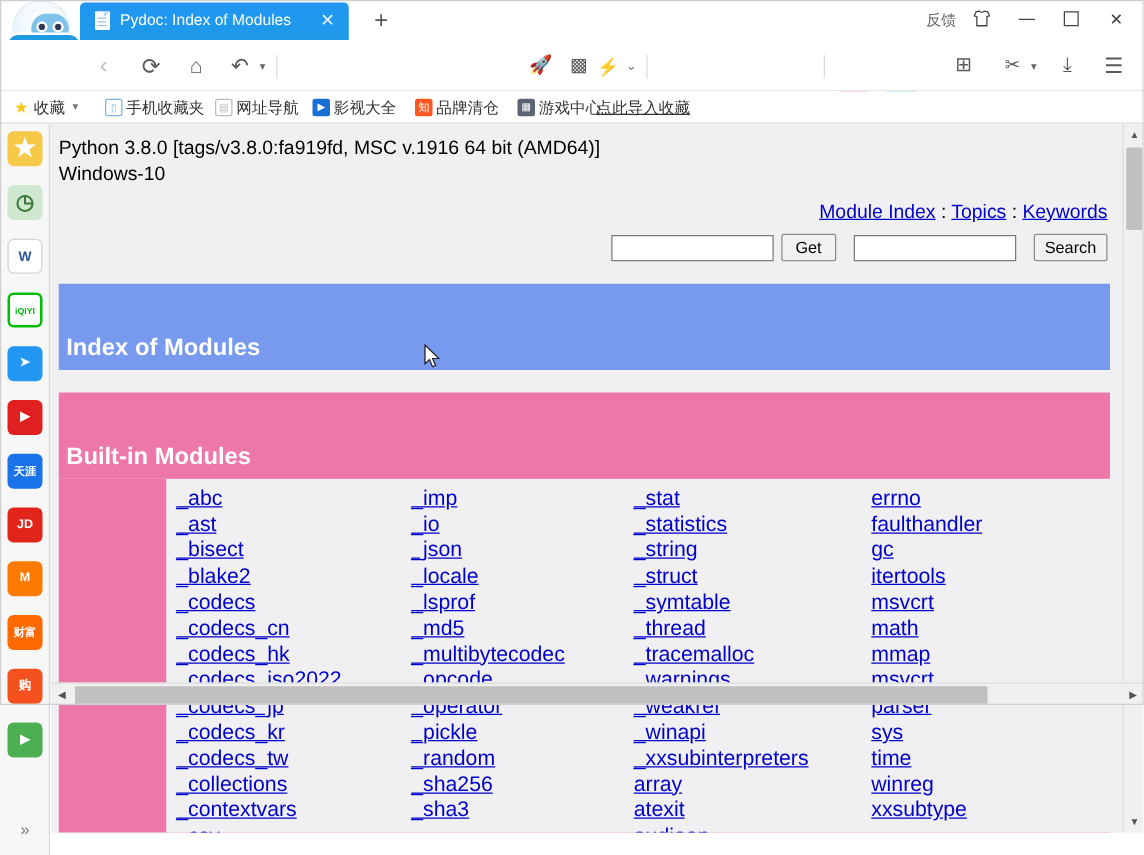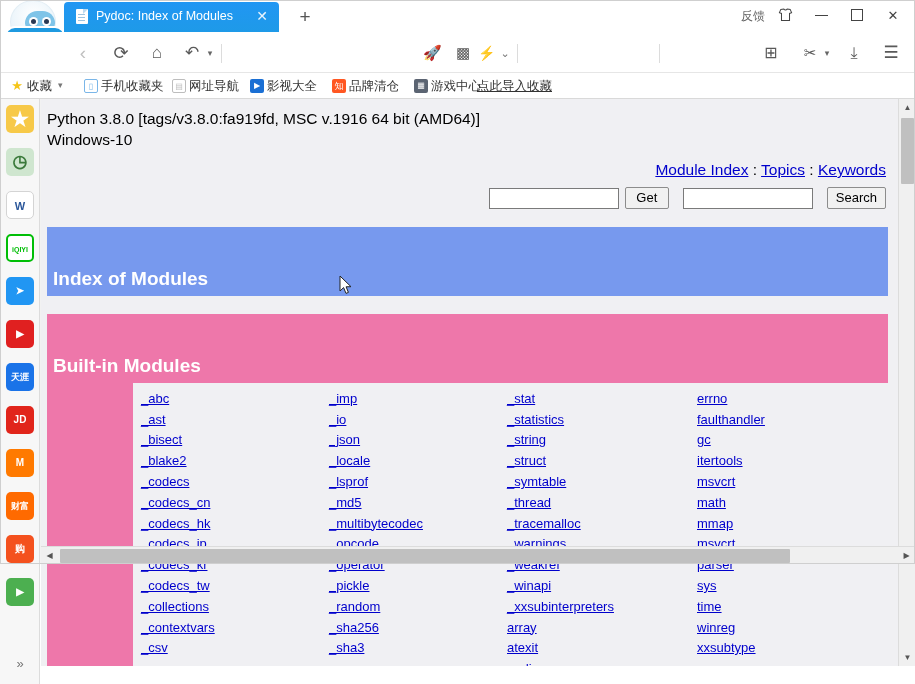--- a/index.html
+++ b/index.html
@@ -244,21 +244,21 @@
   }
   .section-body {
     margin: 0 10px 0 6px; background: #ee77aa; padding-left: 86px;
   }
   .modgrid {
     background: #f0f0f3; padding: 6px 0 6px 8px;
     display: grid; grid-template-columns: 188px 178px 190px auto;
   }
   .modcell a {
     display: block; color: #0000cc; text-decoration: underline;
-    font-size: 13px; font-family: "Liberation Sans", sans-serif;
+    font-size: 17px; font-family: "Liberation Sans", sans-serif;
     line-height: 20.8px; white-space: nowrap;
   }
 
   
   .vscroll {
     position: absolute; top: 99px; right: 0; width: 17px; height: 567px;
     background: #f0f0f0; border-left: 1px solid #dcdcdc;
   }
   .vs-up, .vs-down {
     position: absolute; left: 0; width: 17px; height: 17px;
@@ -452,20 +452,21 @@
       <div class="section-body">
         <div class="modgrid" id="module-grid">
             <div class="modcell">
               <a href="#">_abc</a>
               <a href="#">_ast</a>
               <a href="#">_bisect</a>
               <a href="#">_blake2</a>
               <a href="#">_codecs</a>
               <a href="#">_codecs_cn</a>
               <a href="#">_codecs_hk</a>
+              <a href="#">_codecs_iso2022</a>
               <a href="#">_codecs_jp</a>
               <a href="#">_codecs_kr</a>
               <a href="#">_codecs_tw</a>
               <a href="#">_collections</a>
               <a href="#">_contextvars</a>
               <a href="#">_csv</a>
             </div>
             <div class="modcell">
               <a href="#">_imp</a>
               <a href="#">_io</a>

